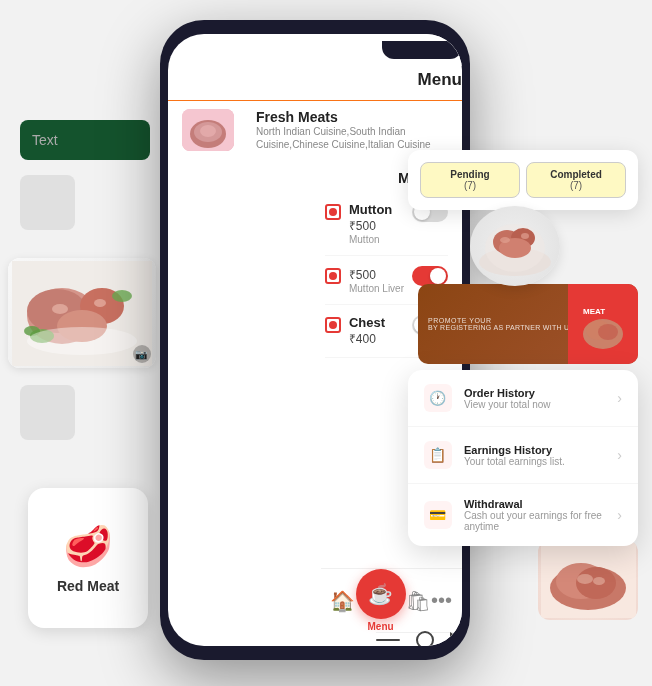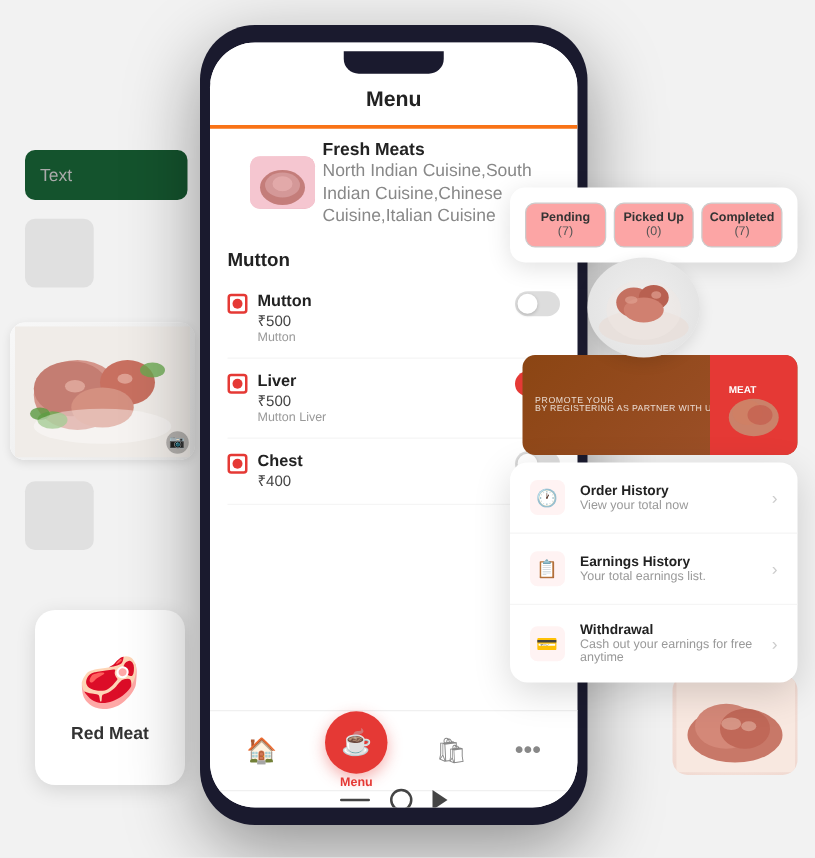--- a/index.html
+++ b/index.html
@@ -122,20 +122,21 @@
       position: absolute;
       top: 14px;
       left: 8px;
       right: 8px;
       bottom: 14px;
       background: white;
       border-radius: 36px;
       overflow: hidden;
       display: flex;
       flex-direction: column;
+      align-items: flex-end;
     }
 
     
     .phone-top-bar {
       height: 32px;
       background: white;
       display: flex;
       align-items: center;
       justify-content: center;
       flex-shrink: 0;
@@ -154,43 +155,43 @@
       font-size: 17px;
       font-weight: 600;
       color: #222;
       flex-shrink: 0;
     }
 
     
     .restaurant-card {
       display: flex;
       align-items: center;
-      padding: 8px 32px;
-      gap: 6px;
-      border-top: 3px solid #f97316;
+      padding: 8px 14px;
+      gap: 22px;
+      border-top: 1px solid #f97316;
       flex-shrink: 0;
     }
     .restaurant-thumb {
       width: 52px;
       height: 42px;
       border-radius: 8px;
       background: linear-gradient(135deg, #f5c6d0, #e8a0b0);
       flex-shrink: 0;
       overflow: hidden;
       display: flex;
       align-items: center;
       justify-content: center;
     }
     .restaurant-info h3 {
       font-size: 14px;
       font-weight: 700;
       color: #222;
     }
     .restaurant-info p {
-      font-size: 14px;
+      font-size: 10px;
       color: #888;
       line-height: 1.3;
     }
 
     
     .section-header {
       padding: 10px 14px 6px;
       font-size: 15px;
       font-weight: 700;
       color: #222;
@@ -347,21 +348,21 @@
       display: flex;
       gap: 6px;
     }
     .tab-btn {
       flex: 1;
       border: 1.5px solid #ccc;
       border-radius: 8px;
       padding: 6px 4px;
       text-align: center;
       cursor: pointer;
-      background: #fca5a5;
+      background: #fef9c3;
     }
     .tab-btn .tab-label {
       font-size: 10px;
       font-weight: 600;
       color: #333;
       display: block;
     }
     .tab-btn .tab-count {
       font-size: 10px;
       color: #555;
@@ -585,21 +586,20 @@
             <div class="toggle-knob"></div>
           </div>
         </div>
       </div>
 
       <div class="menu-item">
         <div class="item-dot">
           <div class="item-dot-inner"></div>
         </div>
         <div class="item-info">
-          <div class="item-name">Liver</div>
           <div class="item-price">₹500</div>
           <div class="item-desc">Mutton Liver</div>
         </div>
         <div class="item-toggle">
           <div class="toggle on">
             <div class="toggle-knob"></div>
           </div>
         </div>
       </div>
 
@@ -646,24 +646,20 @@
       <div style="width:18px;height:18px;border:2px solid #444;border-radius:50%;"></div>
       <div style="width:0;height:0;border-top:8px solid transparent;border-bottom:8px solid transparent;border-left:12px solid #444;"></div>
     </div>
   </div>
 </div>
 
 <div class="tabs-panel">
   <div class="tab-btn">
     <span class="tab-label">Pending</span>
     <span class="tab-count">(7)</span>
-  </div>
-  <div class="tab-btn">
-    <span class="tab-label">Picked Up</span>
-    <span class="tab-count">(0)</span>
   </div>
   <div class="tab-btn">
     <span class="tab-label">Completed</span>
     <span class="tab-count">(7)</span>
   </div>
 </div>
 
 <div class="meat-bowl-overlay">
   <svg width="80" height="72" viewBox="0 0 80 72">
     <ellipse cx="40" cy="52" rx="36" ry="14" fill="#e8e0dc"></ellipse>

